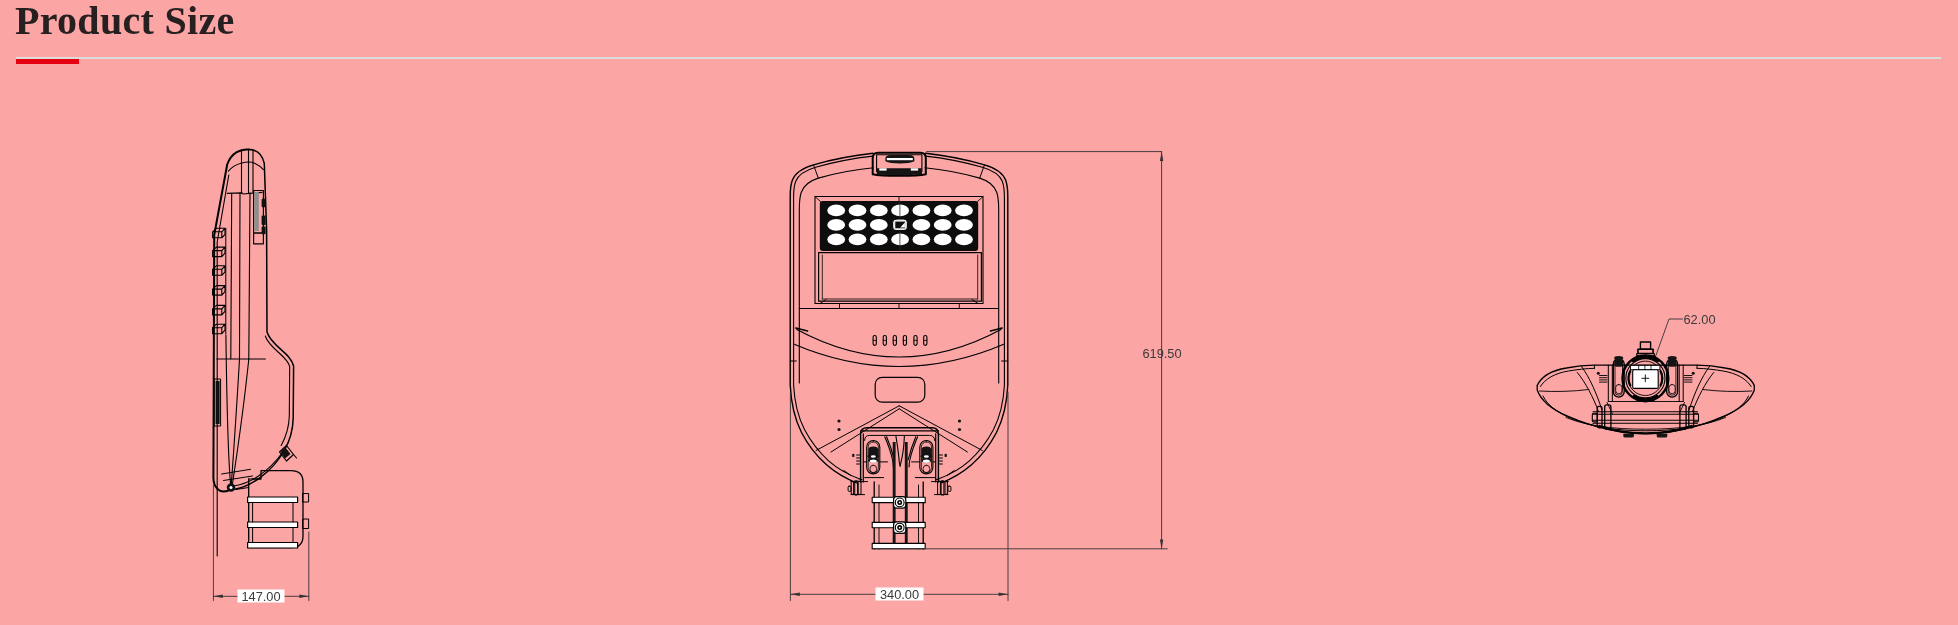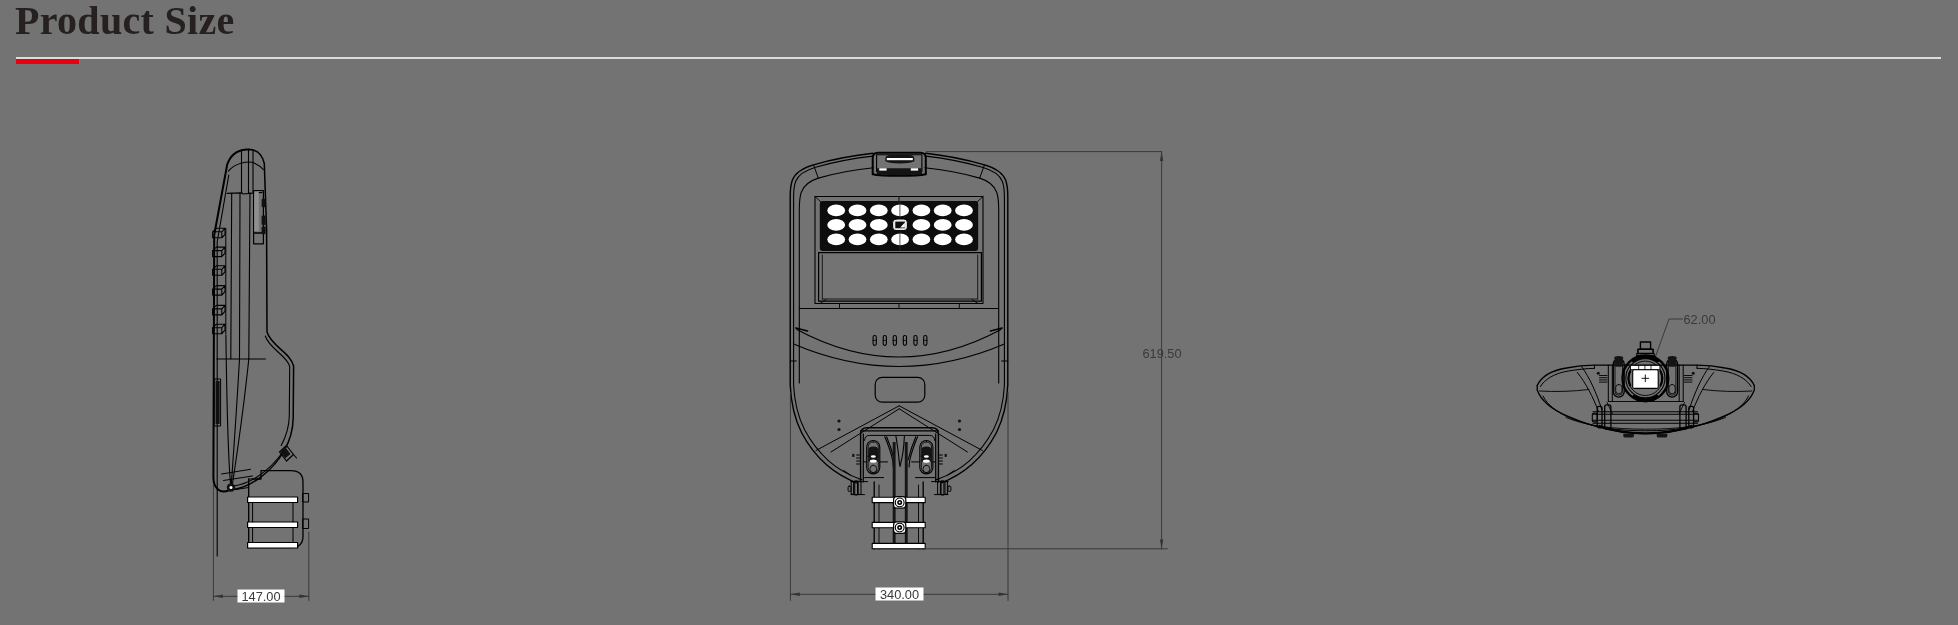--- a/index.html
+++ b/index.html
@@ -1,16 +1,16 @@
 <!DOCTYPE html>
 <html><head>
 <meta charset="utf-8">
 <style>
 html,body{margin:0;padding:0;background:#ffffff;}
-.page{position:relative;width:1958px;height:625px;overflow:hidden;background:#737373;font-family:"Liberation Sans",sans-serif;}
+.page{position:relative;width:1958px;height:625px;overflow:hidden;background:#fca5a5;font-family:"Liberation Sans",sans-serif;}
 .title{position:absolute;left:15px;top:-3px;font-family:"Liberation Serif",serif;font-weight:bold;font-size:40px;color:#262120;letter-spacing:0.3px;}
 .hr{position:absolute;left:16px;top:57px;width:1925px;height:2px;background:#dcdcdc;}
 .redbar{position:absolute;left:16px;top:59px;width:63px;height:5px;background:#e60012;}
 svg{position:absolute;left:0;top:0;}
 </style>
 </head>
 <body>
 <div class="page">
 
 <div class="title">Product Size</div>

